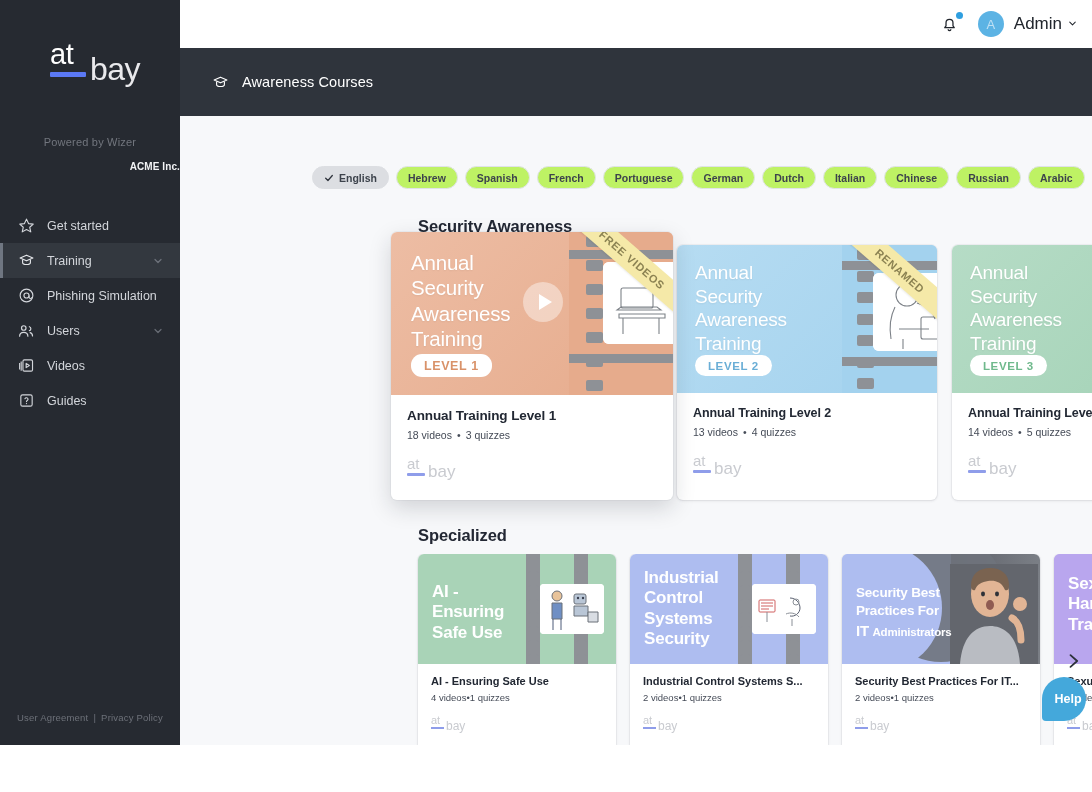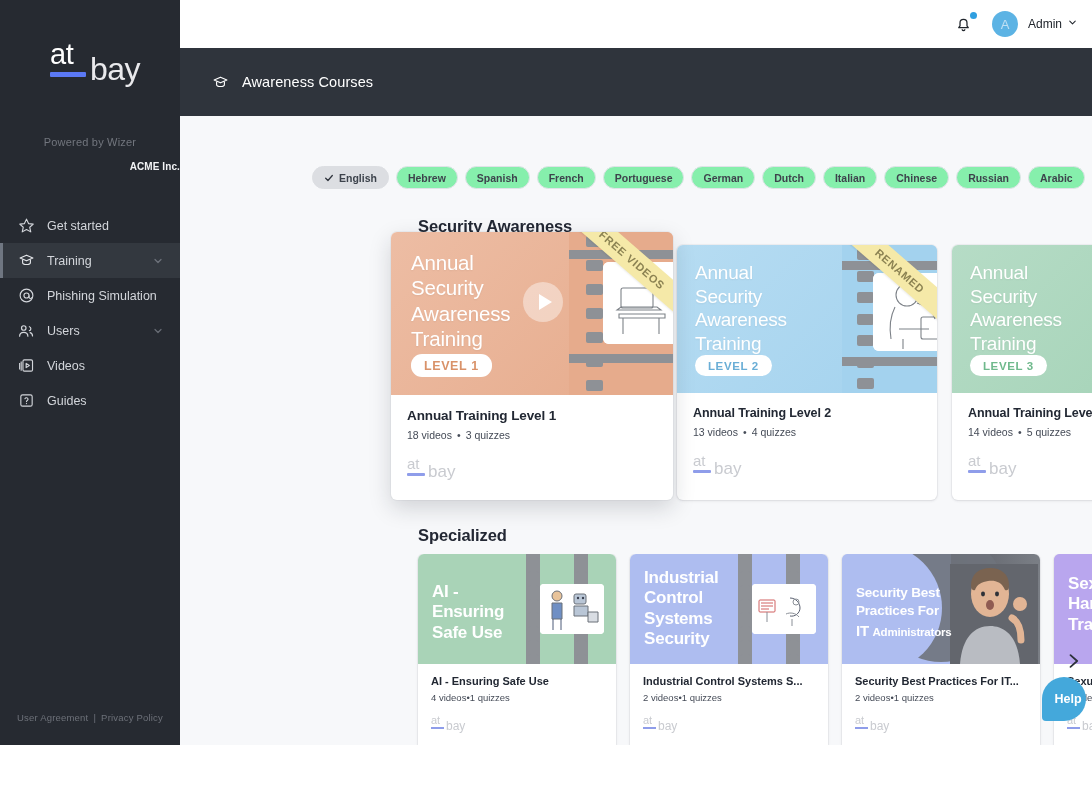--- a/index.html
+++ b/index.html
@@ -72,37 +72,37 @@
   .bell-dot {
     position:absolute; right:-1px; top:-1px; width:7px; height:7px;
     border-radius:50%; background:#2f9fe0;
   }
   .avatar {
     width: 26px; height:26px; border-radius:50%; background:#5cb3e4;
     color:#bfe0f4; font-size: 13px; display:flex; align-items:center;
     justify-content:center; font-weight:500; margin-left:6px;
   }
   .admin-name {
-    font-size: 12px; color:#20252c; display:flex; align-items:center; gap:5px;
+    font-size: 17px; color:#20252c; display:flex; align-items:center; gap:5px;
     cursor:pointer;
   }
   .page-header {
     height: 68px; background:#2f343c; display:flex; align-items:center;
     padding-left: 32px; gap: 12px;
   }
   .page-header .hdr-ico { width:18px; height:18px; display:flex; align-items:center; }
   .page-header .hdr-title { color:#ffffff; font-size: 14.5px; font-weight:400; letter-spacing:.1px; }
 
   .content { position:relative; height: calc(745px - 48px - 68px); overflow:hidden; }
 
   .lang-row {
     display:flex; gap: 7px; padding: 50px 0 0 132px; flex-wrap:nowrap;font-weight:bold;
   }
   .chip {
-    height: 23px; border:1px solid #e0e3e8; background:#86efac; border-radius: 12px;
+    height: 23px; border:1px solid #e0e3e8; background:#bef264; border-radius: 12px;
     padding: 0 11px; font-size: 10.5px; color:#3d434c; display:flex; align-items:center;
     gap:5px; cursor:pointer; white-space:nowrap;
   }
   .chip.sel { background:#dcdee2; border-color:#dcdee2; }
   .chip .tick { width:10px; height:10px; }
 
   .section-title {
     font-size: 16.5px; font-weight:700; color:#232834; letter-spacing:-.1px;
     padding-left: 238px; margin-top: 28px;
   }

